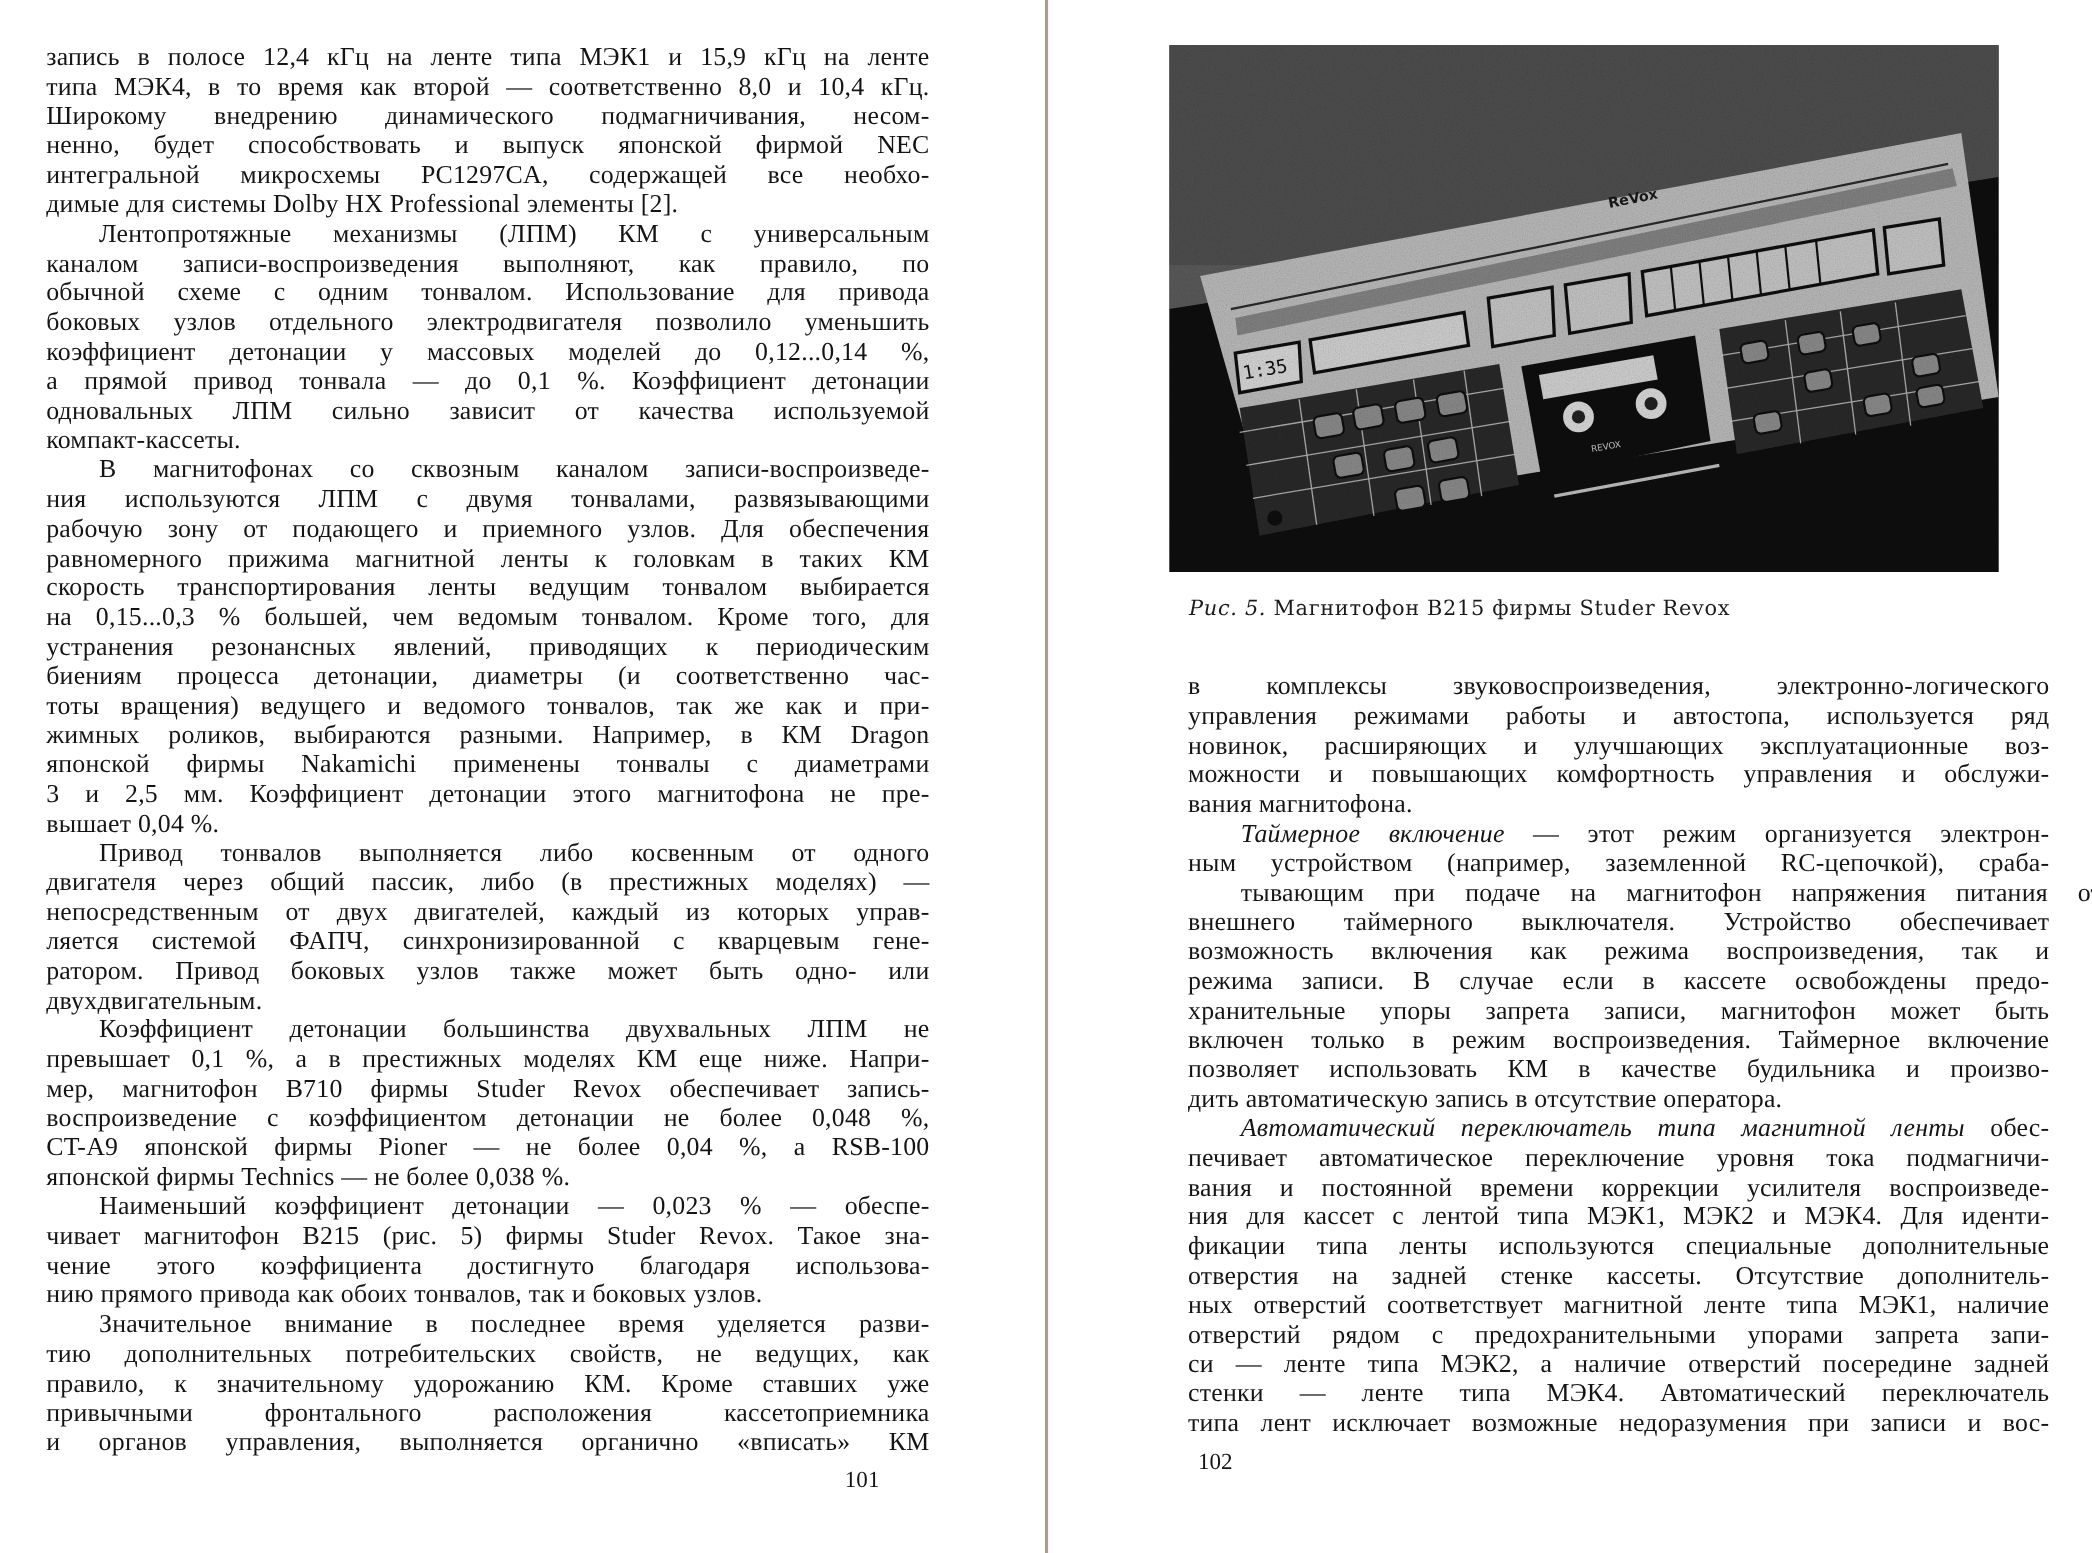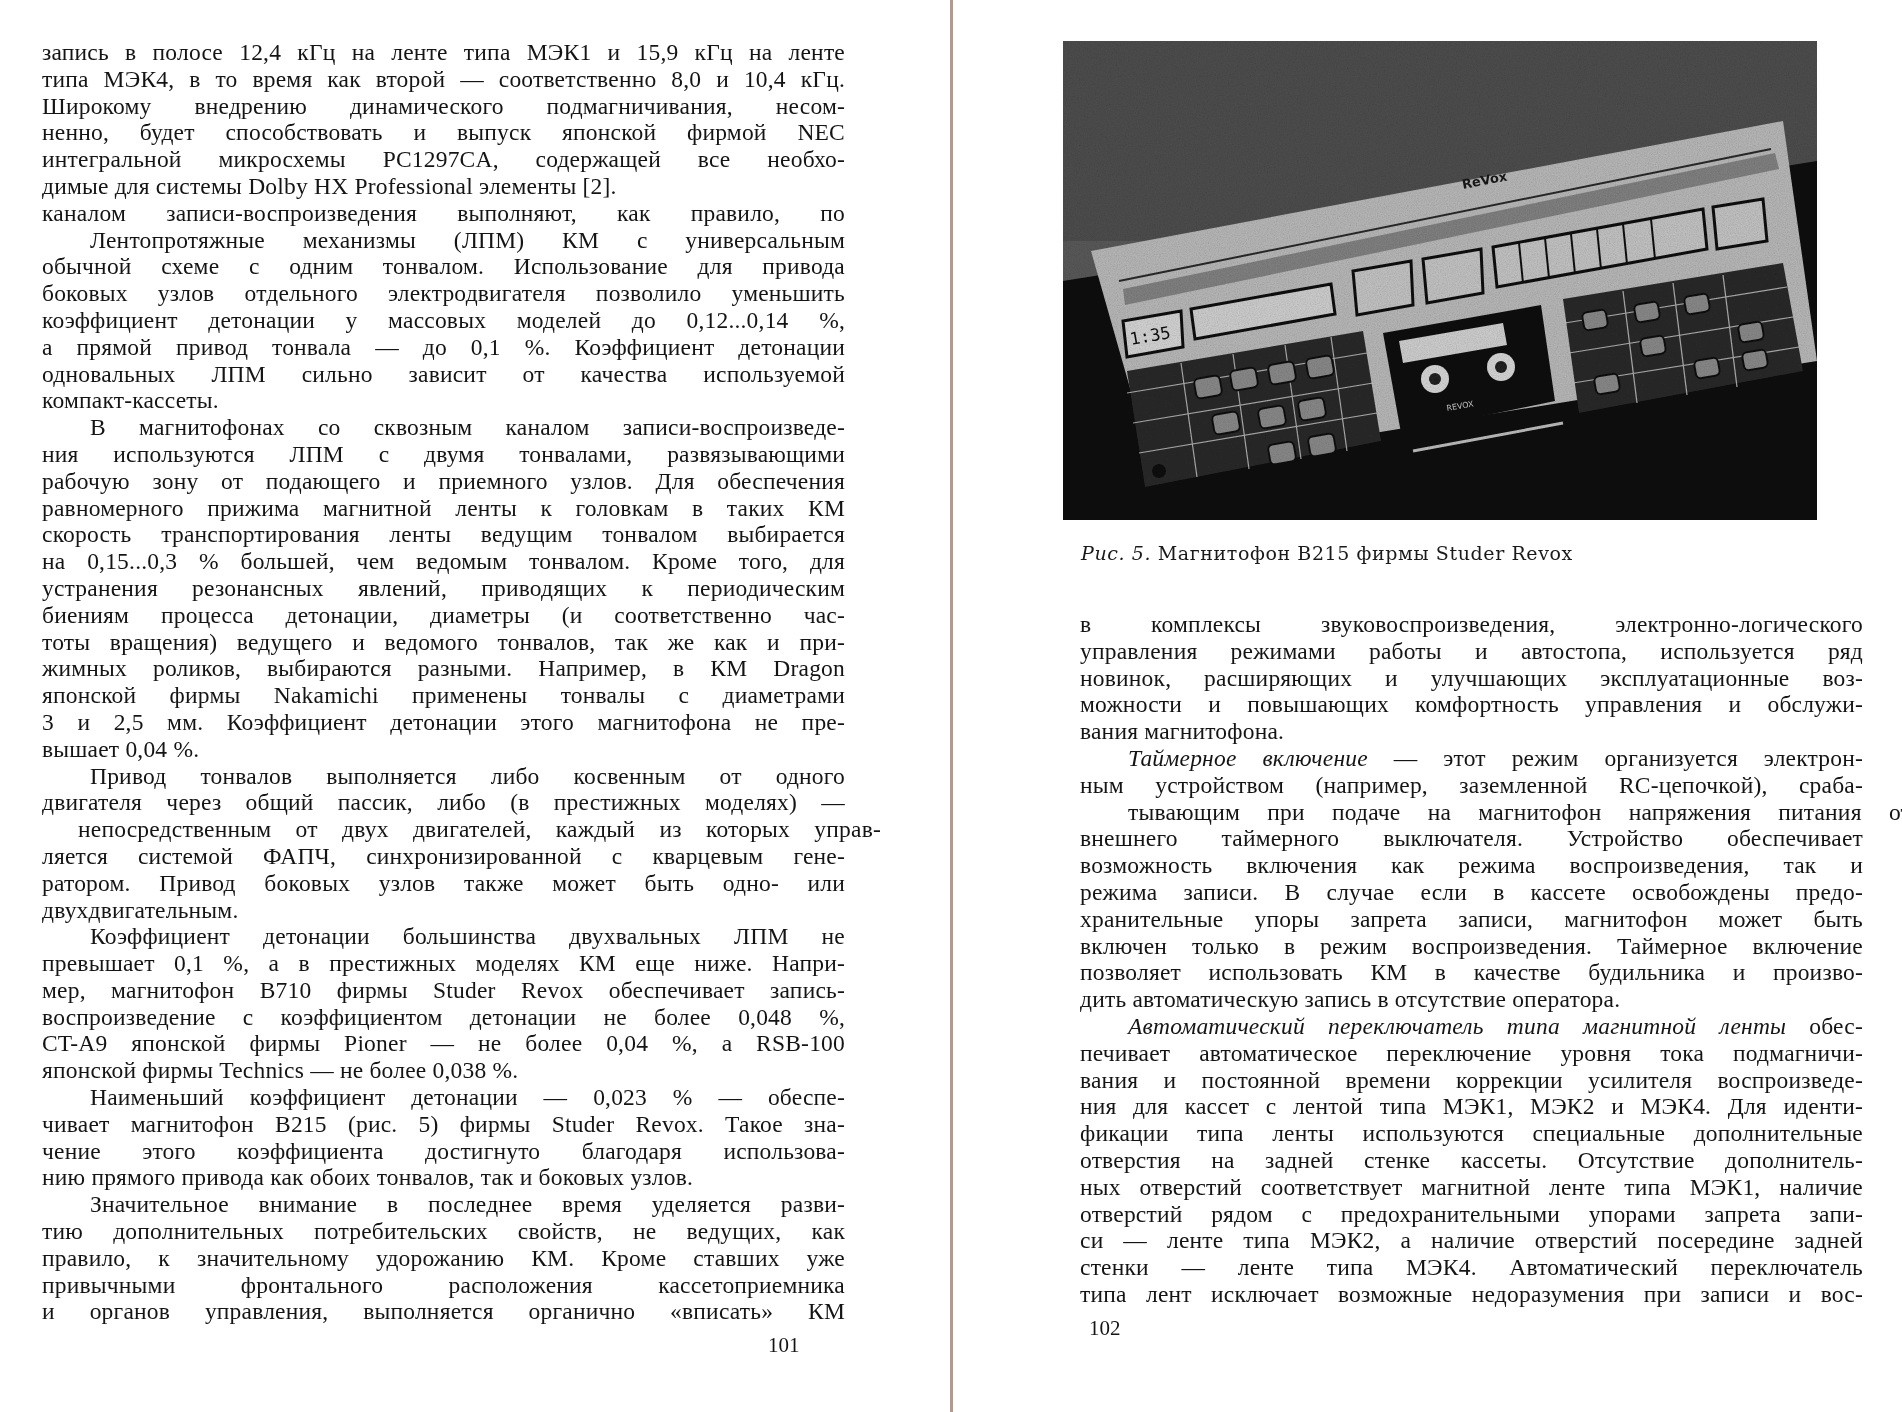--- a/index.html
+++ b/index.html
@@ -35,22 +35,22 @@
 <body>
 
 <div class="page left">
   <div class="col left-col" id="left-col">
       <div class="line" style="width: 803px;">запись в полосе 12,4 кГц на ленте типа МЭК1 и 15,9 кГц на ленте</div>
       <div class="line" style="width: 803px;">типа МЭК4, в то время как второй — соответственно 8,0 и 10,4 кГц.</div>
       <div class="line" style="width: 803px;">Широкому внедрению динамического подмагничивания, несом-</div>
       <div class="line" style="width: 803px;">ненно, будет способствовать и выпуск японской фирмой NEC</div>
       <div class="line" style="width: 803px;">интегральной микросхемы PC1297CA, содержащей все необхо-</div>
       <div class="line last" style="width: 803px;">димые для системы Dolby HX Professional элементы [2].</div>
+      <div class="line indent" style="width: 803px;">Лентопротяжные механизмы (ЛПМ) КМ с универсальным</div>
       <div class="line" style="width: 803px;">каналом записи-воспроизведения выполняют, как правило, по</div>
-      <div class="line indent" style="width: 803px;">Лентопротяжные механизмы (ЛПМ) КМ с универсальным</div>
       <div class="line" style="width: 803px;">обычной схеме с одним тонвалом. Использование для привода</div>
       <div class="line" style="width: 803px;">боковых узлов отдельного электродвигателя позволило уменьшить</div>
       <div class="line" style="width: 803px;">коэффициент детонации у массовых моделей до 0,12...0,14 %,</div>
       <div class="line" style="width: 803px;">а прямой привод тонвала — до 0,1 %. Коэффициент детонации</div>
       <div class="line" style="width: 803px;">одновальных ЛПМ сильно зависит от качества используемой</div>
       <div class="line last" style="width: 803px;">компакт-кассеты.</div>
       <div class="line indent" style="width: 803px;">В магнитофонах со сквозным каналом записи-воспроизведе-</div>
       <div class="line" style="width: 803px;">ния используются ЛПМ с двумя тонвалами, развязывающими</div>
       <div class="line" style="width: 803px;">рабочую зону от подающего и приемного узлов. Для обеспечения</div>
       <div class="line" style="width: 803px;">равномерного прижима магнитной ленты к головкам в таких КМ</div>
@@ -58,21 +58,21 @@
       <div class="line" style="width: 803px;">на 0,15...0,3 % большей, чем ведомым тонвалом. Кроме того, для</div>
       <div class="line" style="width: 803px;">устранения резонансных явлений, приводящих к периодическим</div>
       <div class="line" style="width: 803px;">биениям процесса детонации, диаметры (и соответственно час-</div>
       <div class="line" style="width: 803px;">тоты вращения) ведущего и ведомого тонвалов, так же как и при-</div>
       <div class="line" style="width: 803px;">жимных роликов, выбираются разными. Например, в КМ Dragon</div>
       <div class="line" style="width: 803px;">японской фирмы Nakamichi применены тонвалы с диаметрами</div>
       <div class="line" style="width: 803px;">3 и 2,5 мм. Коэффициент детонации этого магнитофона не пре-</div>
       <div class="line last" style="width: 803px;">вышает 0,04 %.</div>
       <div class="line indent" style="width: 803px;">Привод тонвалов выполняется либо косвенным от одного</div>
       <div class="line" style="width: 803px;">двигателя через общий пассик, либо (в престижных моделях) —</div>
-      <div class="line" style="width: 803px; margin-left: 36px;">непосредственным от двух двигателей, каждый из которых управ-</div>
+      <div class="line" style="width: 803px;">непосредственным от двух двигателей, каждый из которых управ-</div>
       <div class="line" style="width: 803px;">ляется системой ФАПЧ, синхронизированной с кварцевым гене-</div>
       <div class="line" style="width: 803px;">ратором. Привод боковых узлов также может быть одно- или</div>
       <div class="line last" style="width: 803px;">двухдвигательным.</div>
       <div class="line indent" style="width: 803px;">Коэффициент детонации большинства двухвальных ЛПМ не</div>
       <div class="line" style="width: 803px;">превышает 0,1 %, а в престижных моделях КМ еще ниже. Напри-</div>
       <div class="line" style="width: 803px;">мер, магнитофон B710 фирмы Studer Revox обеспечивает запись-</div>
       <div class="line" style="width: 803px;">воспроизведение с коэффициентом детонации не более 0,048 %,</div>
       <div class="line" style="width: 803px;">CT-A9 японской фирмы Pioner — не более 0,04 %, а RSB-100</div>
       <div class="line last" style="width: 803px;">японской фирмы Technics — не более 0,038 %.</div>
       <div class="line indent" style="width: 803px;">Наименьший коэффициент детонации — 0,023 % — обеспе-</div>

